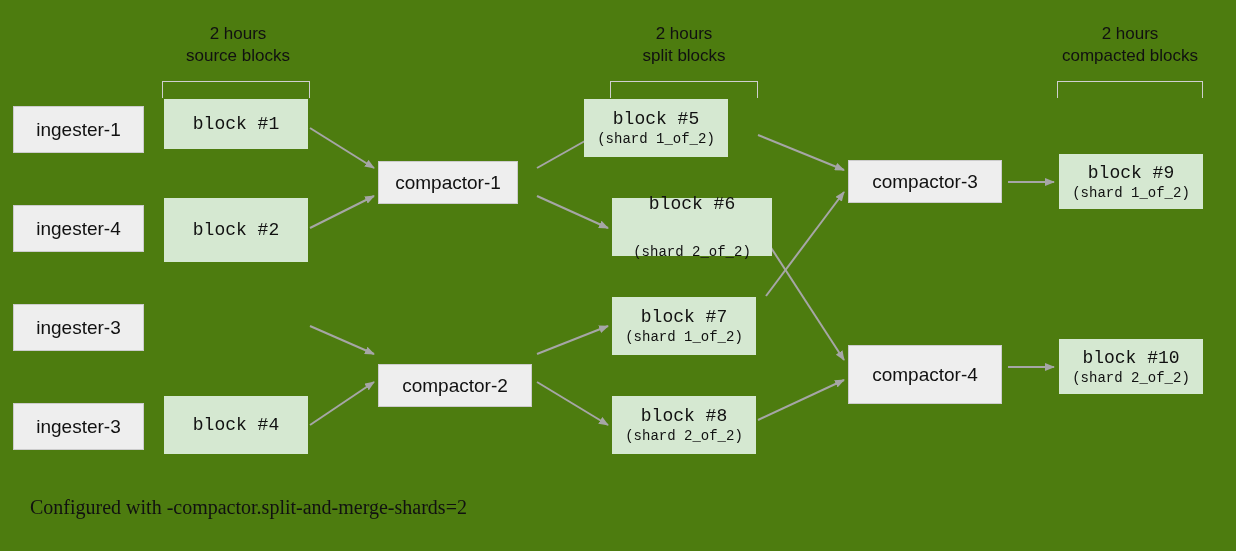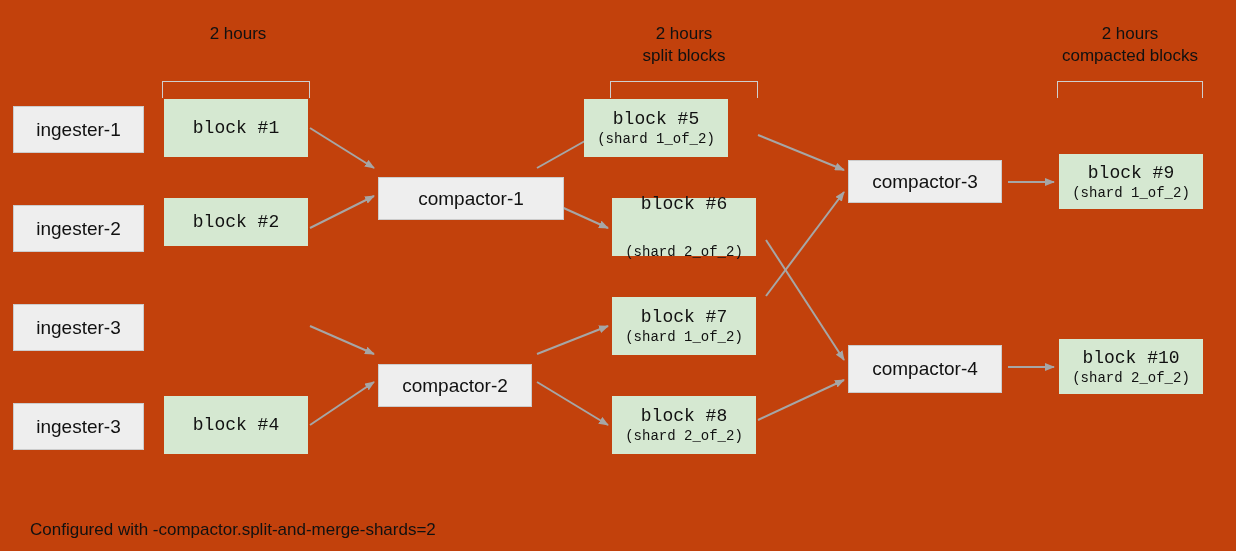--- a/index.html
+++ b/index.html
@@ -4,21 +4,21 @@
 <style>
   html, body {
     margin: 0;
     padding: 0;
     background: #ffffff;
   }
   #canvas {
     position: relative;
     width: 1236px;
     height: 551px;
-    background: #c2410c;
+    background: #4d7c0f;
     font-family: "Liberation Sans", sans-serif;
     overflow: hidden;
   }
   .col-header {
     position: absolute;
     text-align: center;
     font-family: "Liberation Sans", sans-serif;
     font-size: 17px;
     line-height: 22px;
     color: #111111;
@@ -60,23 +60,23 @@
     letter-spacing: 0px;
   }
   .block-sub {
     font-family: "Liberation Mono", monospace;
     font-size: 14px;
     line-height: 18px;
   }
   .caption {
     position: absolute;
     left: 30px;
-    top: 520px;
-    font-family: Liberation Sans, sans-serif;
-    font-size: 17px;
+    top: 496px;
+    font-family: Liberation Serif, serif;
+    font-size: 20px;
     color: #111111;
     white-space: nowrap;
   }
   #edges {
     position: absolute;
     left: 0;
     top: 0;
     width: 1236px;
     height: 551px;
     pointer-events: none;
@@ -112,85 +112,86 @@
       <line x1="766" y1="296" x2="844" y2="192"></line>
       <line x1="758" y1="420" x2="844" y2="380"></line>
 
       <line x1="1008" y1="182" x2="1054" y2="182"></line>
       <line x1="1008" y1="367" x2="1054" y2="367"></line>
     </g>
   </svg>
 
   <div class="col-header" style="left:166px; top:23px; width:144px;">
     <div>2 hours</div>
+    <div>source blocks</div>
   </div>
   <div class="col-header" style="left:612px; top:23px; width:144px;">
     <div>2 hours</div>
     <div>split blocks</div>
   </div>
   <div class="col-header" style="left:1058px; top:23px; width:144px;">
     <div>2 hours</div>
     <div>compacted blocks</div>
   </div>
 
   <div class="bracket" style="left:162px; top:81px; width:148px; height:17px;"></div>
   <div class="bracket" style="left:610px; top:81px; width:148px; height:17px;"></div>
   <div class="bracket" style="left:1057px; top:81px; width:146px; height:17px;"></div>
 
   <div class="node-box node-grey" style="left:13px; top:106px; width:131px; height:47px;">
     <span>ingester-1</span>
   </div>
   <div class="node-box node-grey" style="left:13px; top:205px; width:131px; height:47px;">
-    <span>ingester-2</span>
+    <span>ingester-4</span>
   </div>
   <div class="node-box node-grey" style="left:13px; top:304px; width:131px; height:47px;">
     <span>ingester-3</span>
   </div>
   <div class="node-box node-grey" style="left:13px; top:403px; width:131px; height:47px;">
     <span>ingester-3</span>
   </div>
 
-  <div class="node-box node-green" style="left:164px; top:99px; width:144px; height:58px;align-items:center;">
+  <div class="node-box node-green" style="left:164px; top:99px; width:144px; height:50px;align-items:center;">
     <div class="block-title">block #1</div>
   </div>
-  <div class="node-box node-green" style="left:164px; top:198px; width:144px; height:48px;">
+  <div class="node-box node-green" style="left:164px; top:198px; width:144px; height:64px;">
     <div class="block-title">block #2</div>
   </div>
   <div class="node-box node-green" style="left:164px; top:396px; width:144px; height:58px;">
     <div class="block-title">block #4</div>
   </div>
 
-  <div class="node-box node-grey" style="left:378px; top:177px; width:186px; height:43px;">
+  <div class="node-box node-grey" style="left:378px; top:161px; width:140px; height:43px;">
     <span>compactor-1</span>
   </div>
   <div class="node-box node-grey" style="left:378px; top:364px; width:154px; height:43px;">
     <span>compactor-2</span>
   </div>
 
   <div class="node-box node-green" style="left:584px; top:99px; width:144px; height:58px;">
     <div class="block-title">block #5</div>
     <div class="block-sub">(shard 1_of_2)</div>
   </div>
-  <div class="node-box node-green" style="left:612px; top:198px; width:144px; height:58px;gap:28px;">
+  <div class="node-box node-green" style="left:612px; top:198px; width:160px; height:58px;gap:28px;">
     <div class="block-title">block #6</div>
     <div class="block-sub">(shard 2_of_2)</div>
   </div>
   <div class="node-box node-green" style="left:612px; top:297px; width:144px; height:58px;">
     <div class="block-title">block #7</div>
     <div class="block-sub">(shard 1_of_2)</div>
   </div>
   <div class="node-box node-green" style="left:612px; top:396px; width:144px; height:58px;">
     <div class="block-title">block #8</div>
     <div class="block-sub">(shard 2_of_2)</div>
   </div>
 
   <div class="node-box node-grey" style="left:848px; top:160px; width:154px; height:43px;">
     <span>compactor-3</span>
   </div>
-  <div class="node-box node-grey" style="left:848px; top:345px; width:154px; height:48px;">
+  <div class="node-box node-grey" style="left:848px; top:345px; width:154px; height:59px;">
     <span>compactor-4</span>
   </div>
 
   <div class="node-box node-green" style="left:1059px; top:154px; width:144px; height:55px;">
     <div class="block-title">block #9</div>
     <div class="block-sub">(shard 1_of_2)</div>
   </div>
   <div class="node-box node-green" style="left:1059px; top:339px; width:144px; height:55px;">
     <div class="block-title">block #10</div>
     <div class="block-sub">(shard 2_of_2)</div>

